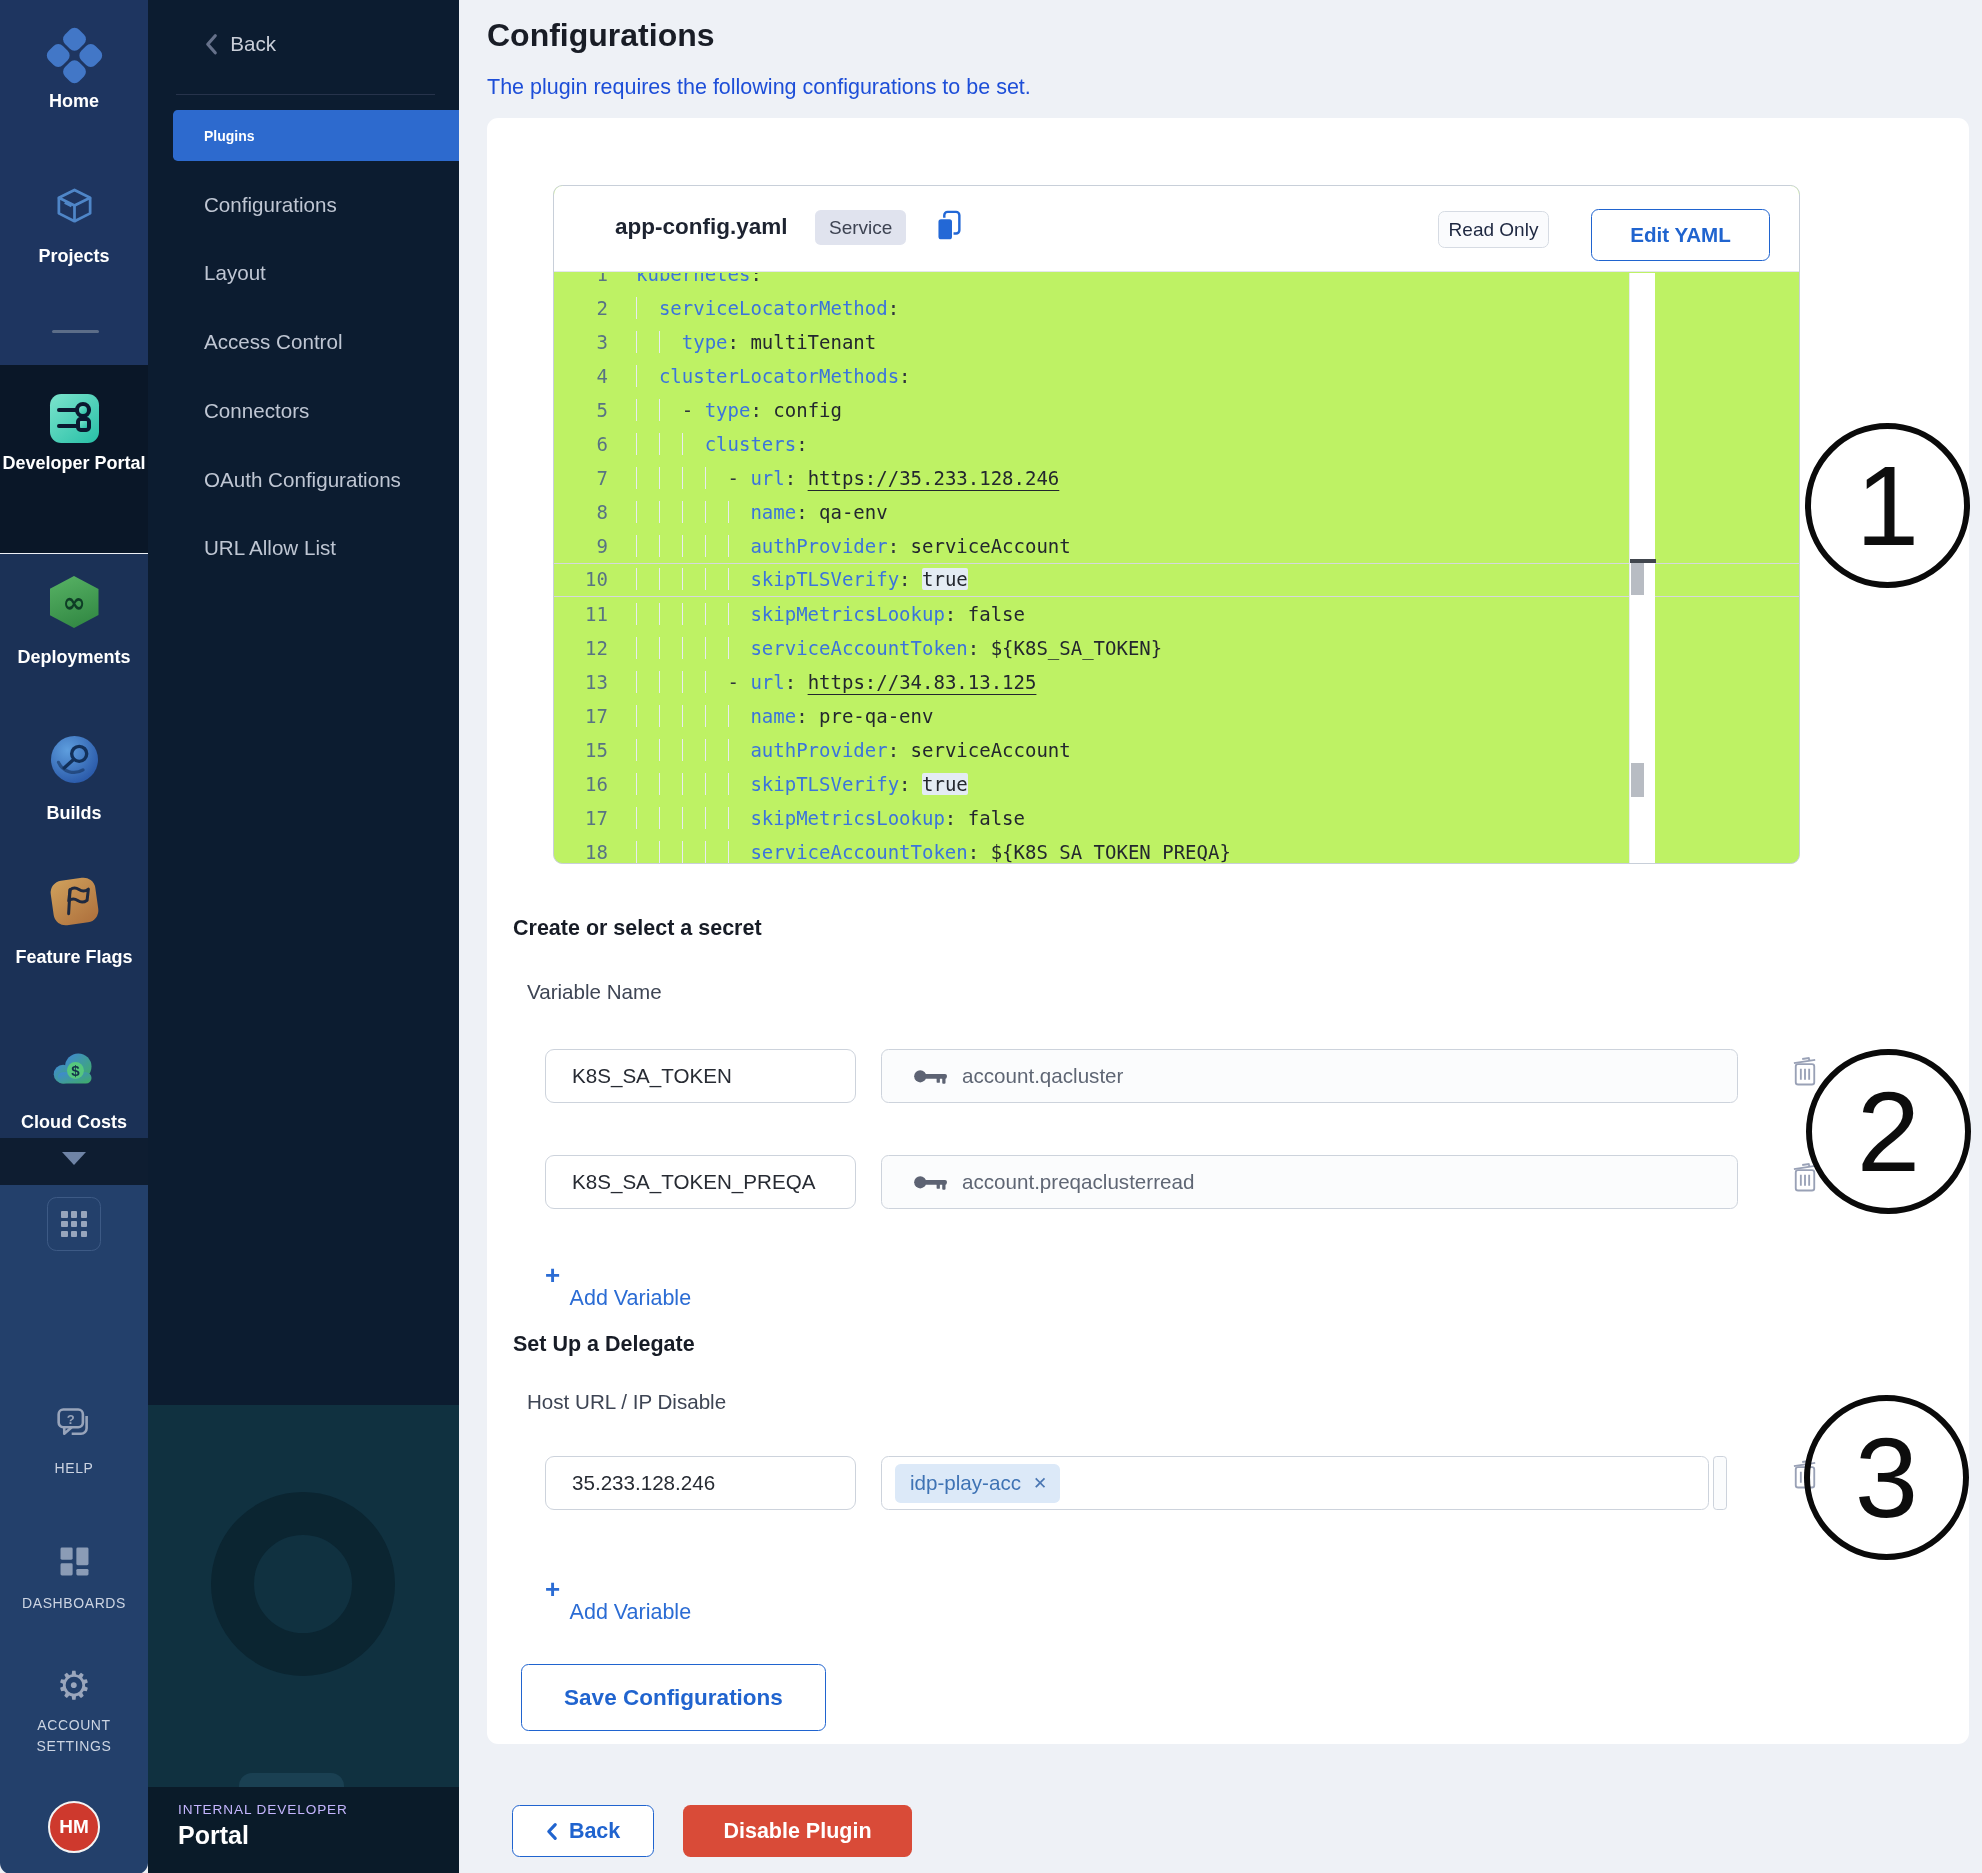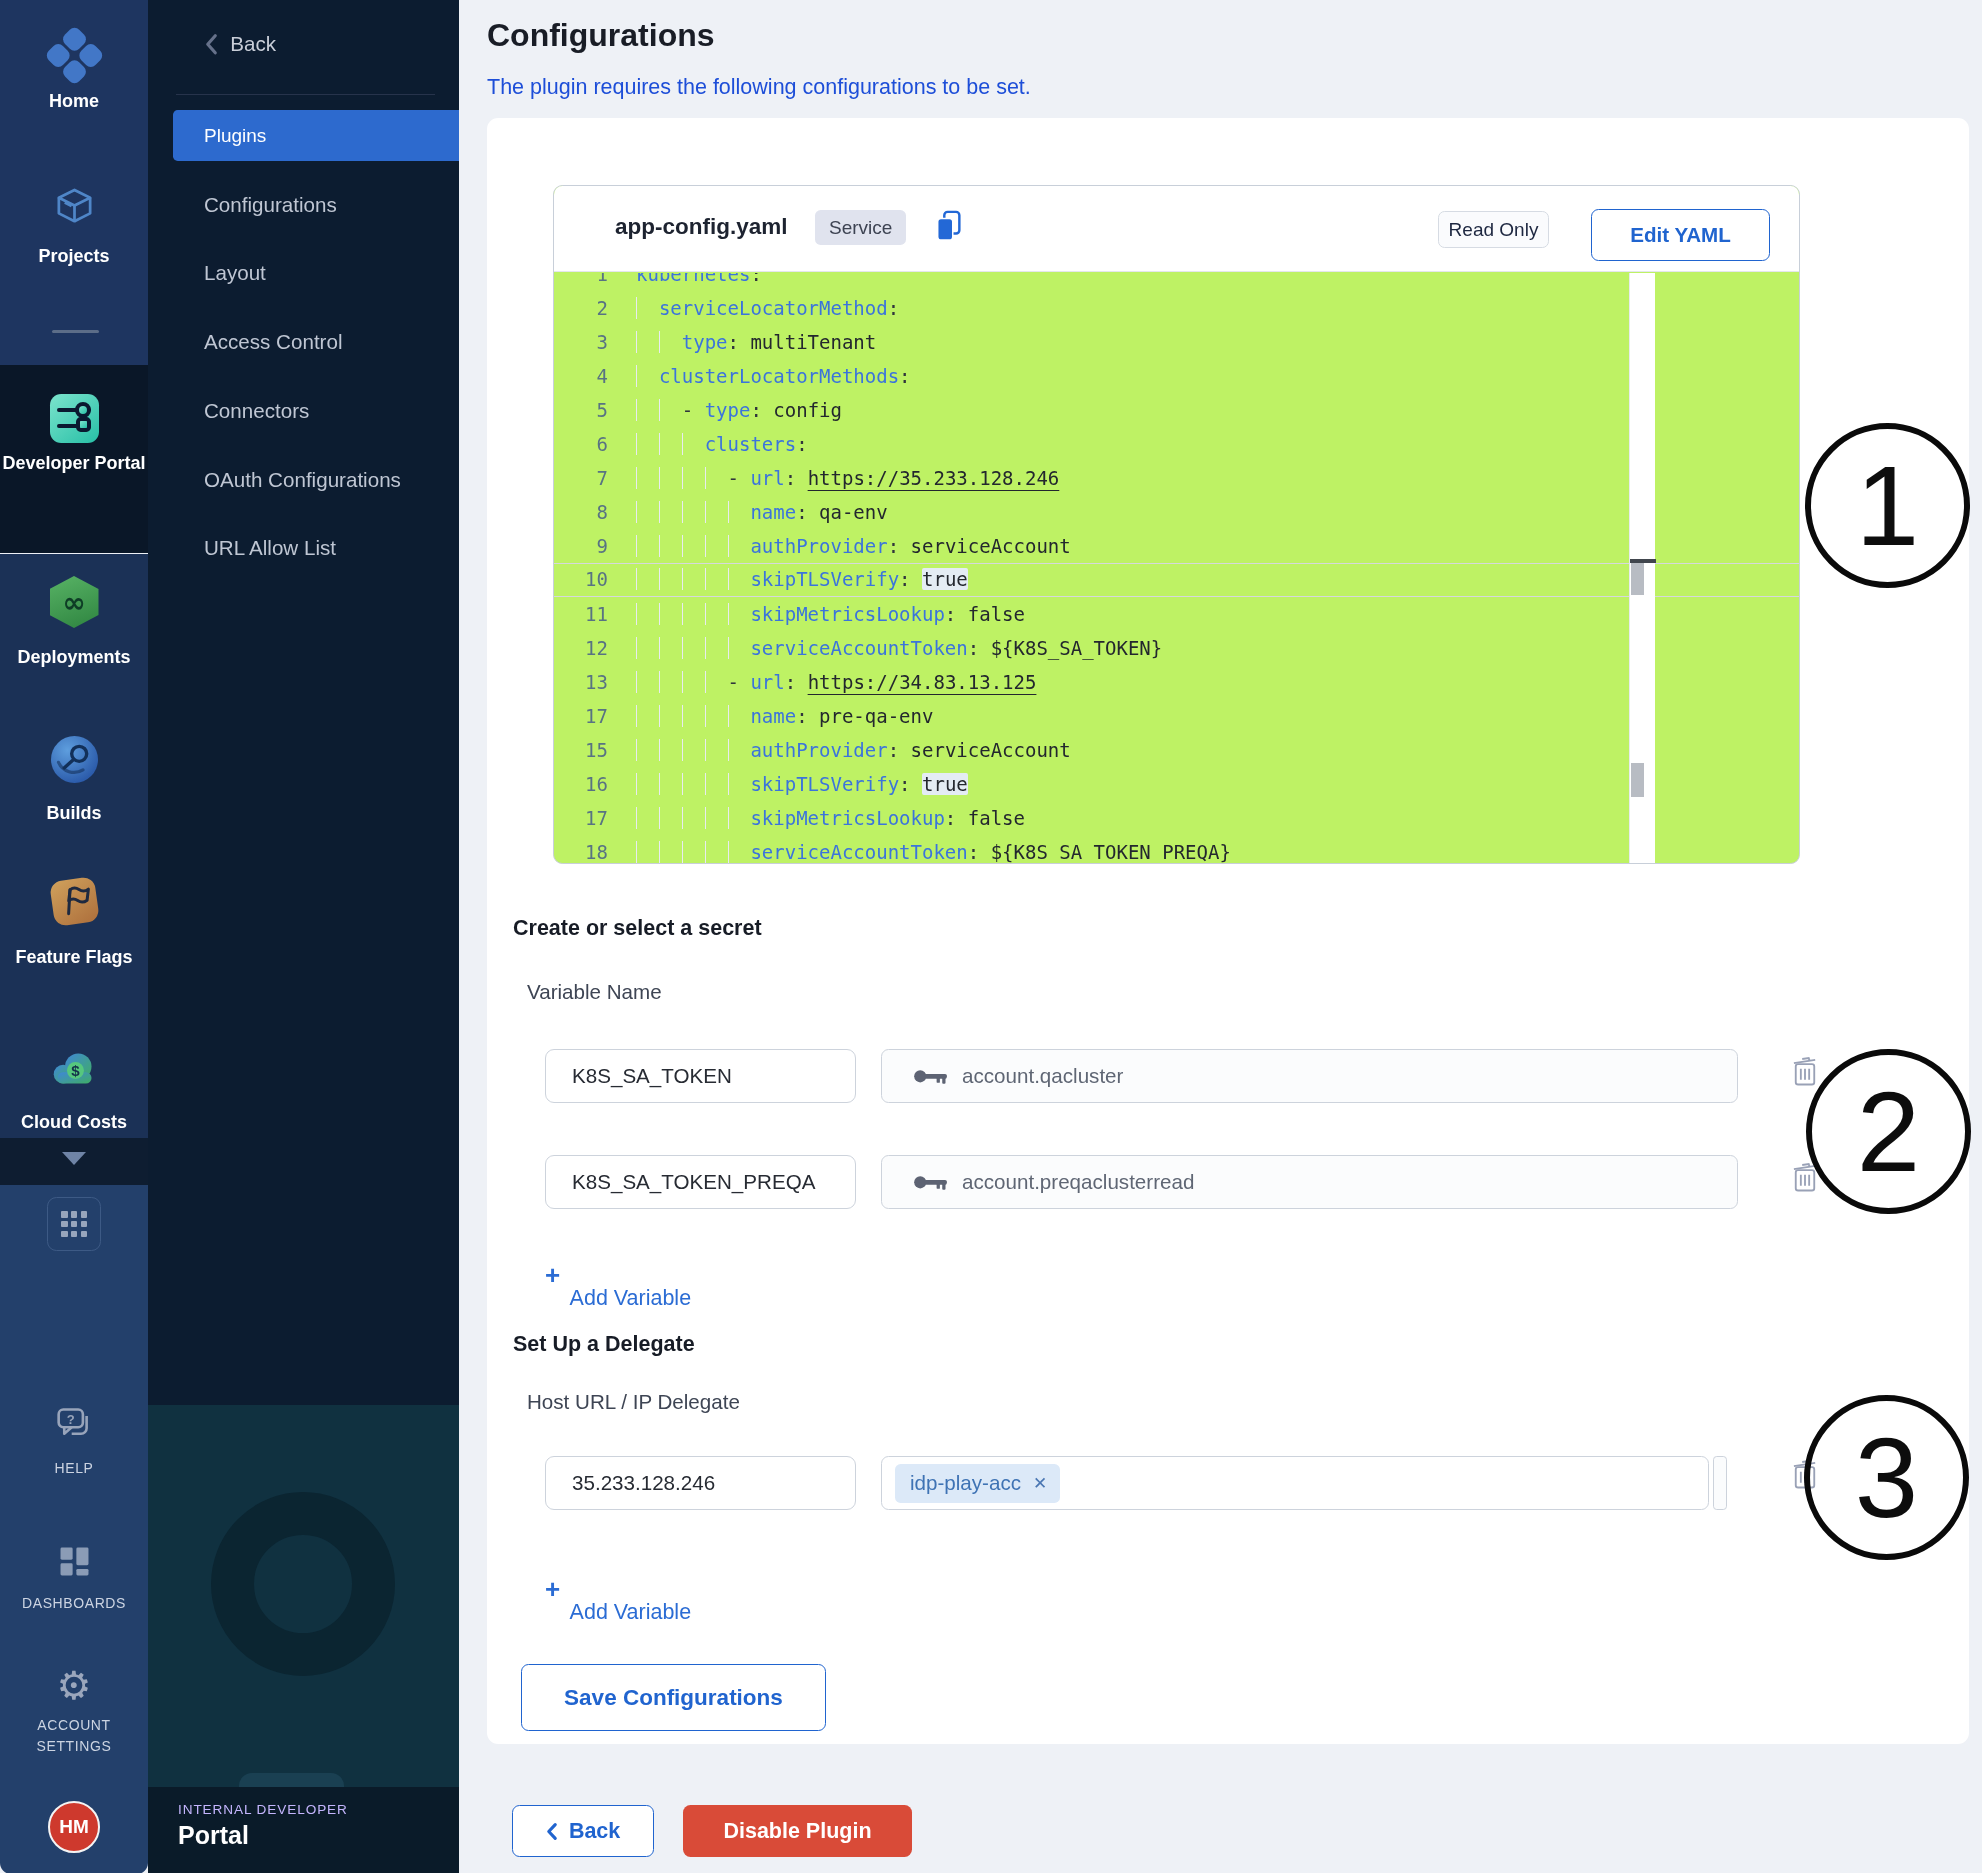--- a/index.html
+++ b/index.html
@@ -51,21 +51,21 @@
 
   .rail-divider { position:absolute; left:52px; top:330px; width:47px; height:2.8px; background:#5c6d88; border-radius:1.9px; }
 
   
   #nav { position:absolute; left:148px; top:0; width:311px; height:1874px; background:#0c1c30; overflow:hidden; }
   #nav-back { position:absolute; left:56px; top:32px; display:flex; align-items:center; gap:11.2px; cursor:pointer; }
   #nav-back .lbl { color:#c9ced8; font-size:20.6px; }
   #nav-divider { position:absolute; left:28px; top:94px; width:259px; height:1.4px; background:#27334b; }
   .nav-item { position:absolute; left:56px; color:#bfc6d3; font-size:20.6px; line-height:24px; cursor:pointer; }
   #nav-active { position:absolute; left:25px; top:110px; width:286px; height:51px; background:#2d6ace; border-radius:4.7px 0 0 4.7px; display:flex; align-items:center; }
-  #nav-active .lbl { color:#fff; font-weight:normal; font-size:19px; margin-left:31px; }
+  #nav-active .lbl { color:#fff; font-weight:bold; font-size:14px; margin-left:31px; }
 
   #nav-art { position:absolute; left:0; top:1405px; width:311px; height:468px; background:#103140; overflow:hidden; }
   #nav-ring { position:absolute; left:63px; top:87px; width:184px; height:184px; border:43px solid #0b2531; border-radius:50%; }
   #nav-deco { position:absolute; left:91px; top:368px; width:105px; height:56px; border-radius:13px; background:#1a4052; }
   #nav-band { position:absolute; left:0; top:382px; width:311px; height:86px; background:#0a1b29; }
   #nav-brand-cap { position:absolute; left:30px; top:15px; color:#c4b5fd; font-size:13.6px; letter-spacing:0.9px; }
   #nav-brand-title { position:absolute; left:30px; top:34px; color:#fff; font-size:25px; font-weight:bold; }
 
   
   #main-title { position:absolute; left:487px; top:17px; font-size:32px; font-weight:bold; color:#191d26; }
@@ -364,21 +364,21 @@
       </svg>
       <span class="sv">account.preqaclusterread</span>
     </div>
 
     <div class="add-link" style="top:1121px;">
       <span class="plus">+</span>
       <span class="al">Add Variable</span>
     </div>
 
     <div class="sec-title" style="top:1214px;">Set Up a Delegate</div>
-    <div class="field-label" style="top:1272px;">Host URL / IP Delegate</div>
+    <div class="field-label" style="top:1272px;">Host URL / IP Disable</div>
 
     <input class="name-input" style="top: 1338px;" type="text" value="35.233.128.246">
     <div class="tag-field" style="top:1338px;">
       <div class="tag-chip">
         <span class="tv">idp-play-acc</span>
         <span class="tx">✕</span>
       </div>
     </div>
     <div class="tag-strip" style="top:1338px;"></div>
 

